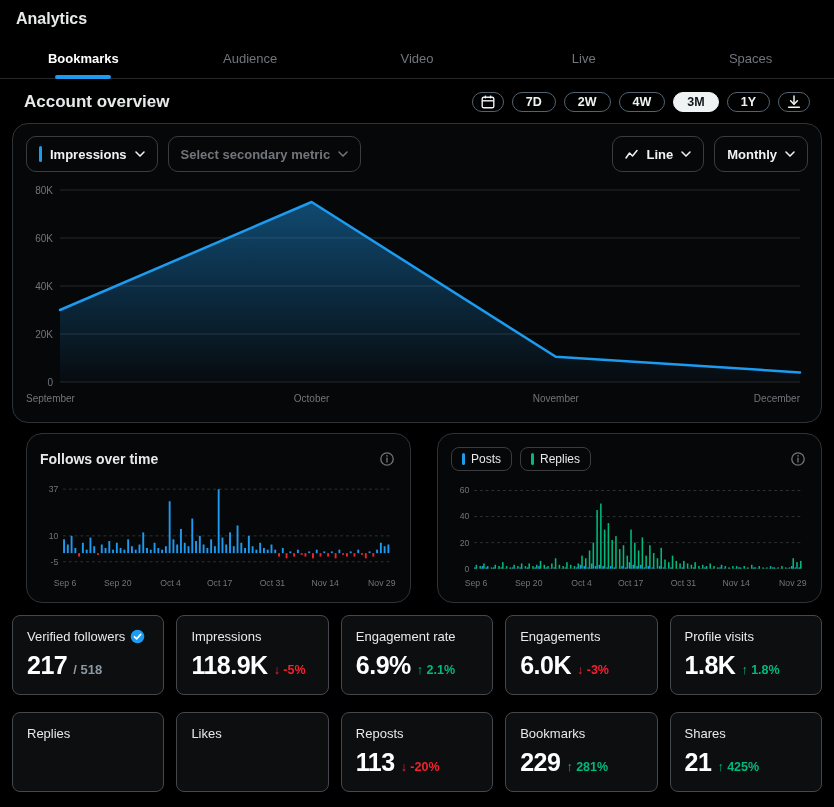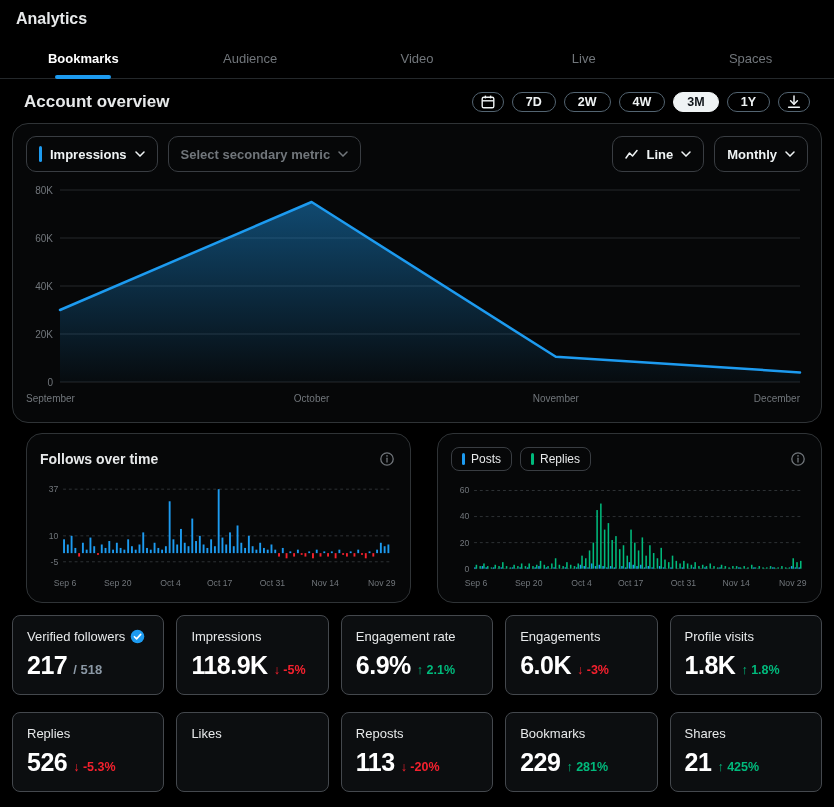--- a/index.html
+++ b/index.html
@@ -495,24 +495,20 @@
       <span class="mdelta up">↑ 1.8%</span>
     </div>
   </div>
 </div>
 
 <div class="mgrid">
   <div class="mcard">
     <div class="mlabel">
         <span>Replies</span>
       </div>
-    <div class="mvalrow">
-      <span class="mval">526</span>
-      <span class="mdelta down">↓ -5.3%</span>
-    </div>
   </div>
   <div class="mcard">
     <div class="mlabel">
         <span>Likes</span>
       </div>
   </div>
   <div class="mcard">
     <div class="mlabel">
         <span>Reposts</span>
       </div>

